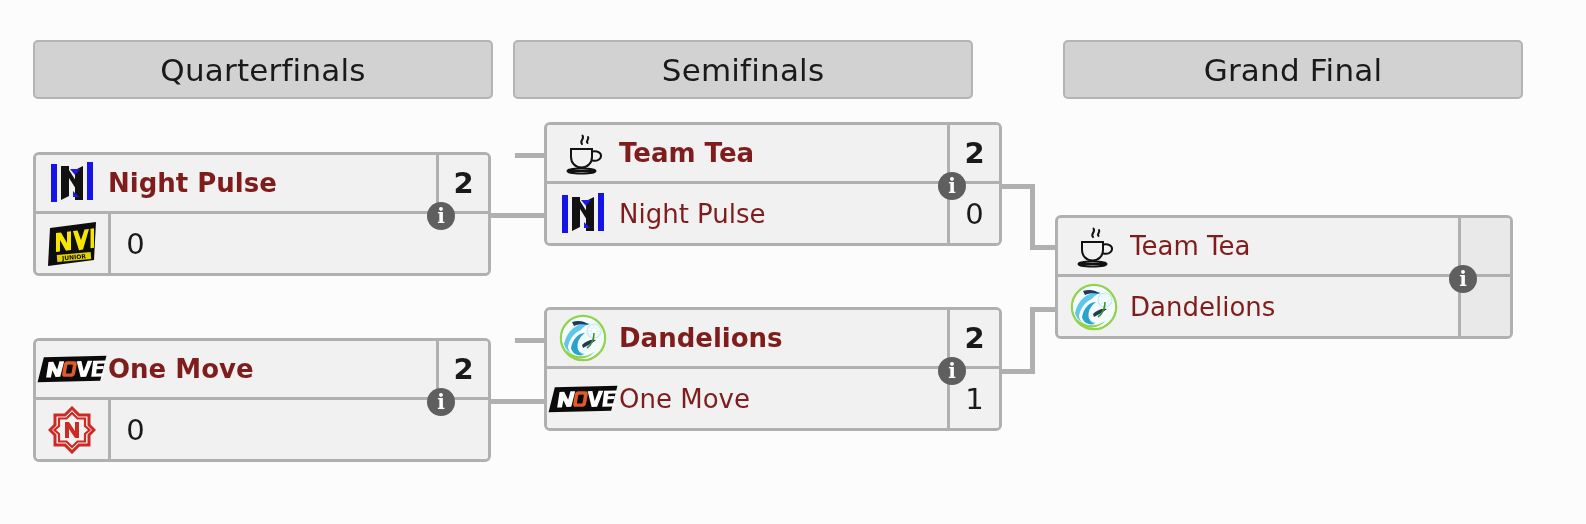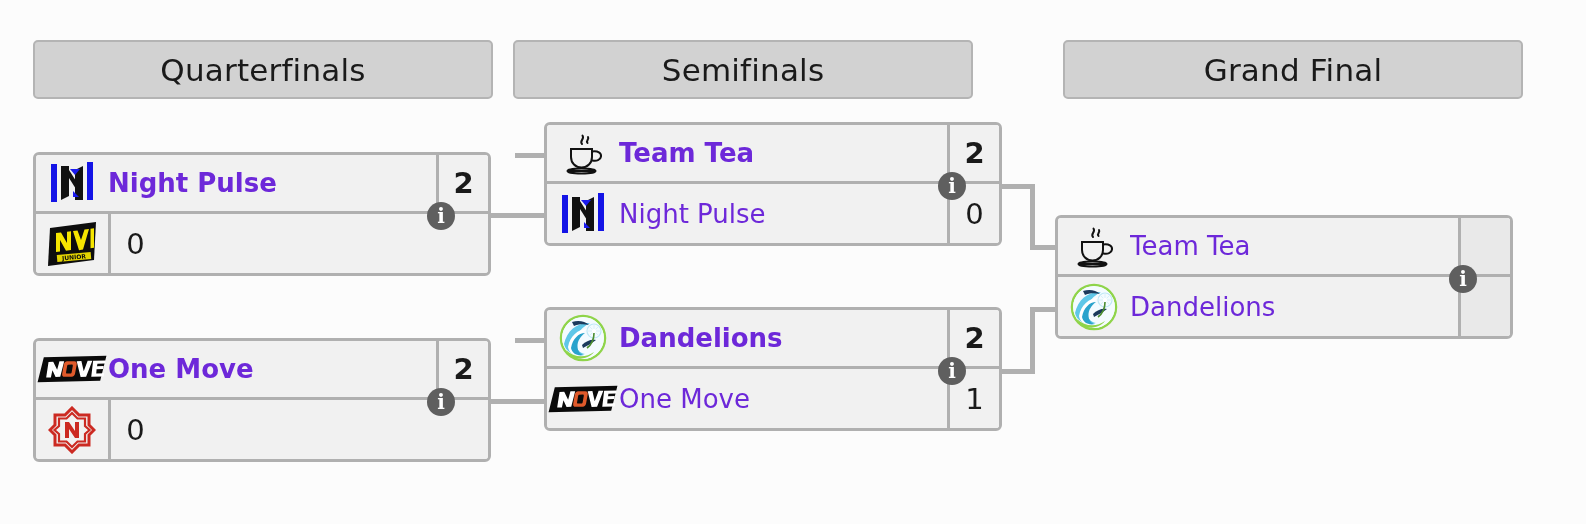--- a/index.html
+++ b/index.html
@@ -71,21 +71,21 @@
     min-width: 72px;
     height: 100%;
     display: flex;
     align-items: center;
     justify-content: center;
   }
   .logo-cell svg { display: block; }
   .team-name {
     flex: 1;
     font-size: 26px;
-    color: #6d28d9;
+    color: #7f1d1d;
     white-space: nowrap;
     overflow: hidden;
   }
   .team-name.winner { font-weight: bold; }
 
   .score-cell {
     width: 52px;
     min-width: 52px;
     height: 100%;
     box-sizing: border-box;

